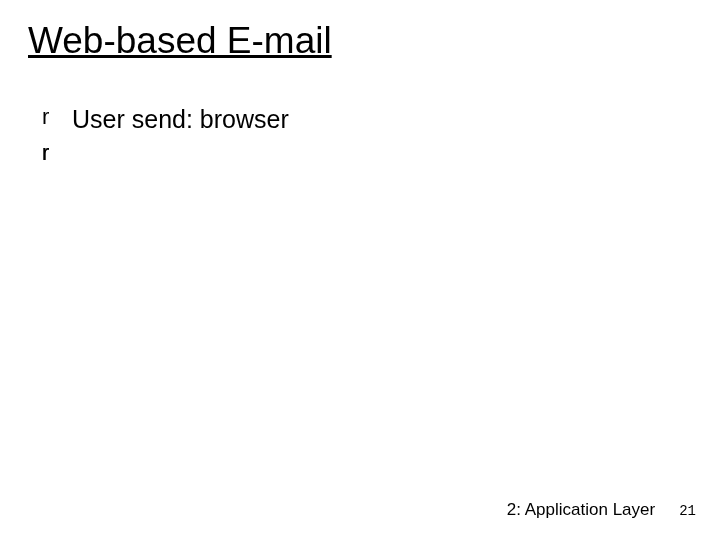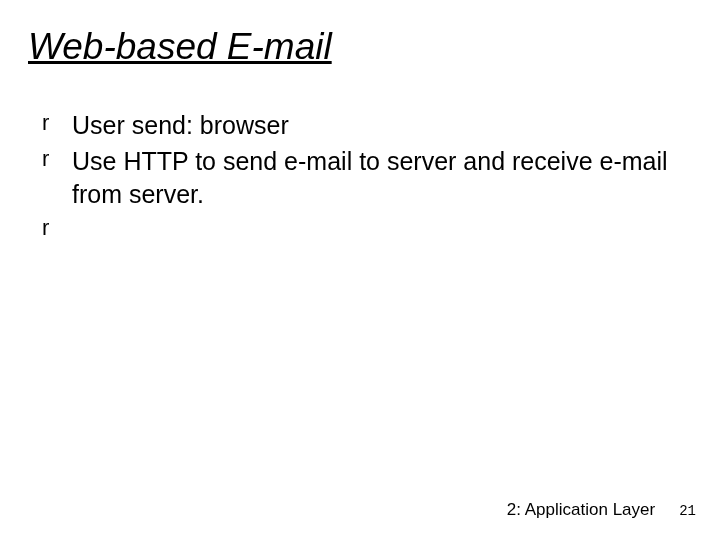--- a/index.html
+++ b/index.html
@@ -17,23 +17,22 @@
     box-sizing: border-box;
     width: 720px;
     height: 540px;
     padding: 20px 28px 22px 28px;
     position: relative;
   }
   .title {
     font-size: 37px;
     line-height: 1.15;
     text-decoration: underline;
-    margin: 6px 0 40px 0;
+    margin: 0 0 40px 0;
     font-weight: normal;
-    font-style: italic;
   }
   .bullets {
     font-size: 25px;
     line-height: 1.3;
     padding-left: 44px;
   }
   .bullet {
     position: relative;
     margin-bottom: 4px;
   }
@@ -67,21 +66,20 @@
 
   <h1 class="title">Web-based E-mail</h1>
 
   <div class="bullets">
     <div class="bullet">
       <span class="marker">r</span>
       <span>User send: browser</span>
     </div>
     <div class="bullet">
       <span class="marker">r</span>
-      <span>Use HTTP to send e-mail to server and receive e-mail from server.</span>
     </div>
     <div class="bullet">
       <span class="marker">r</span>
     </div>
   </div>
 
   <div class="footer">
     <span class="chapter">2: Application Layer</span>
     <span class="pagenum">21</span>
   </div>

